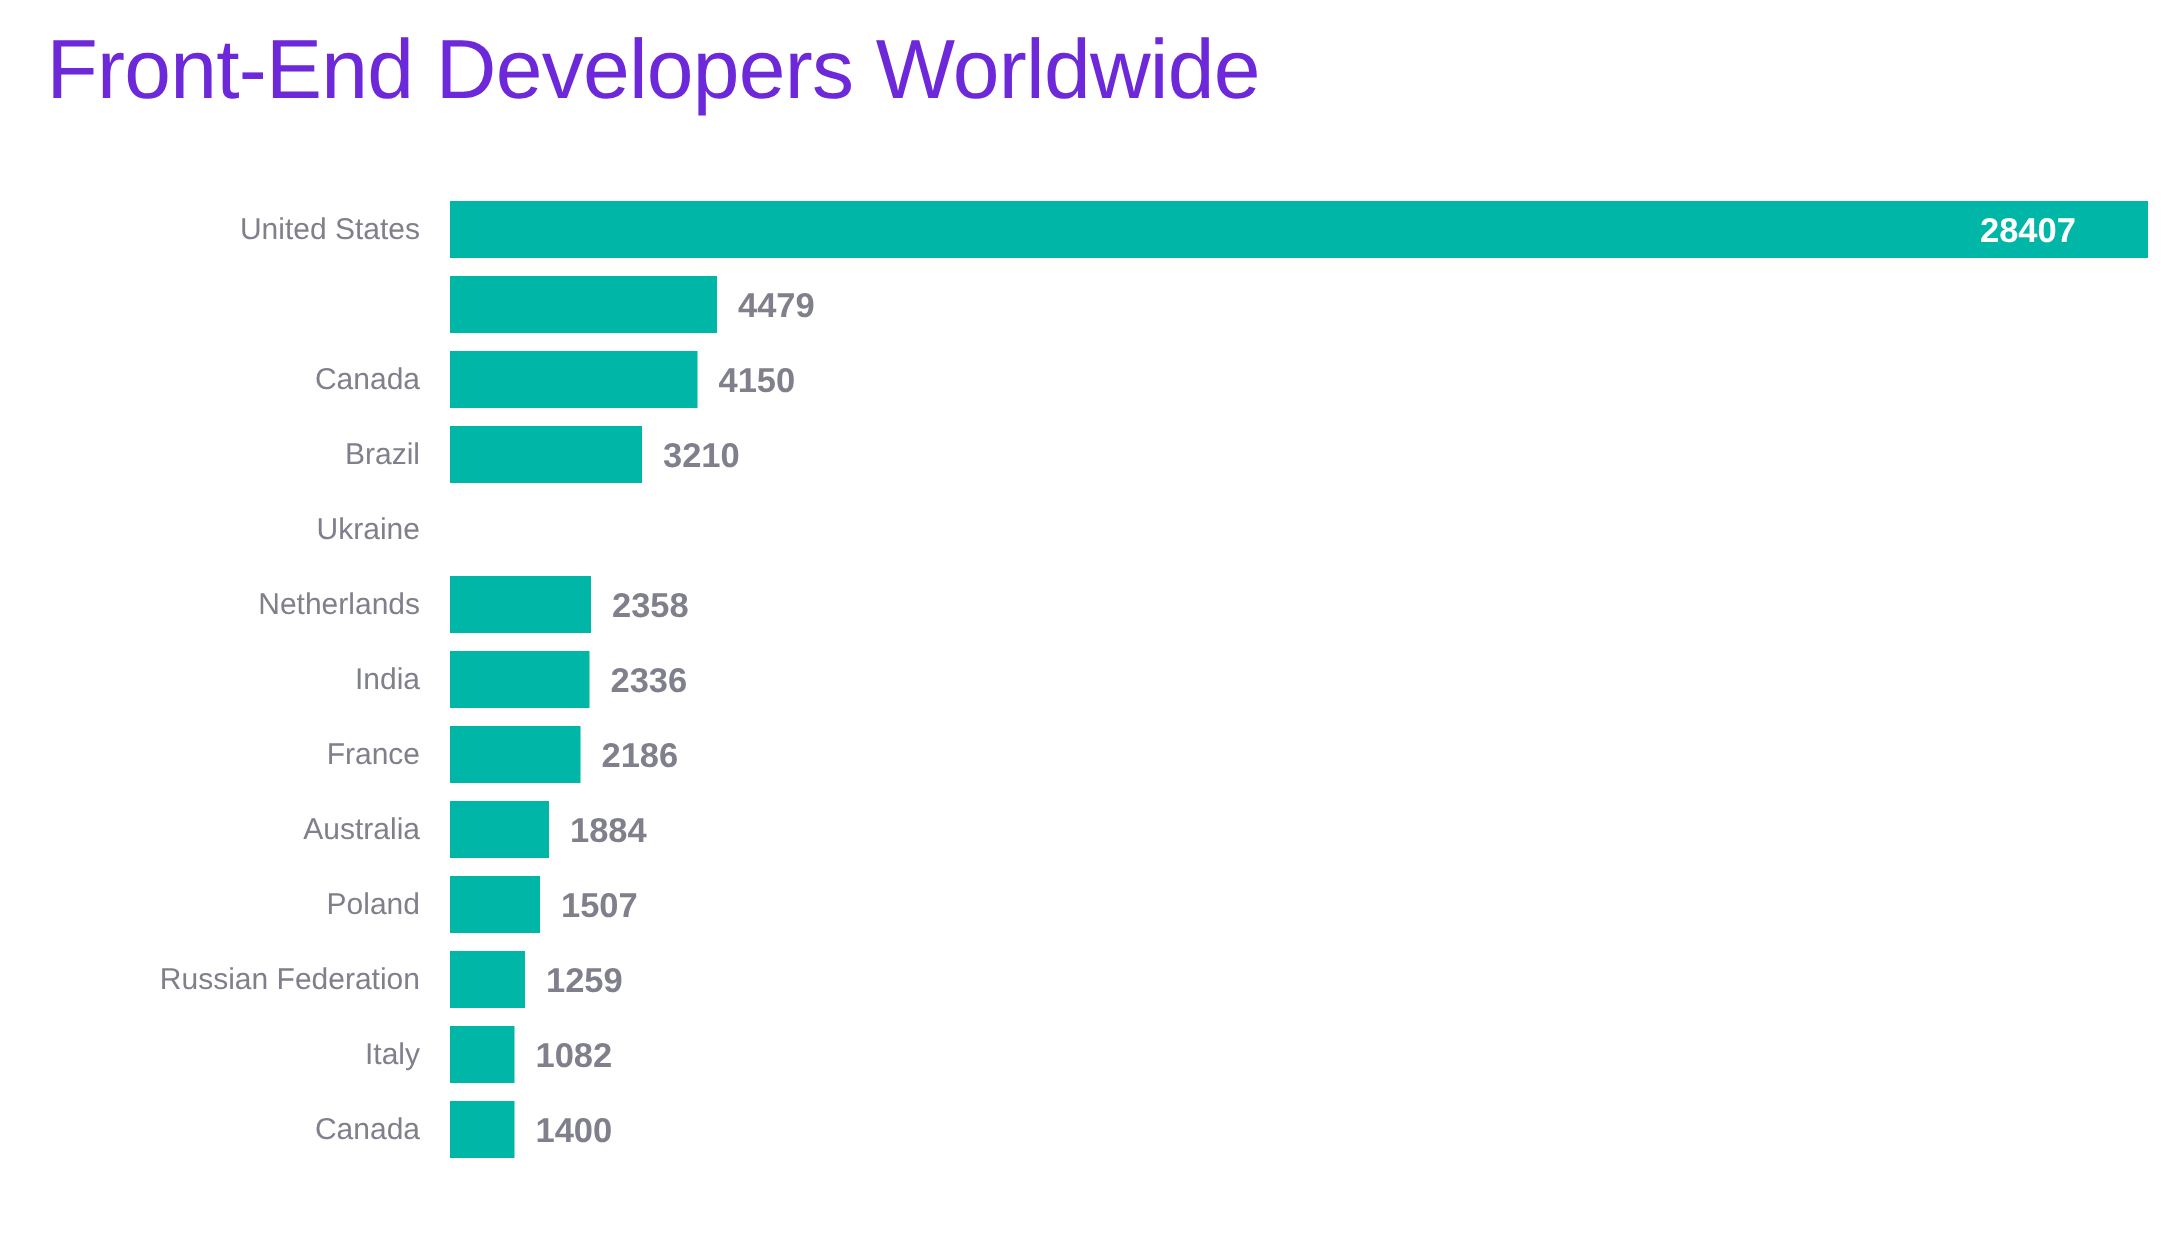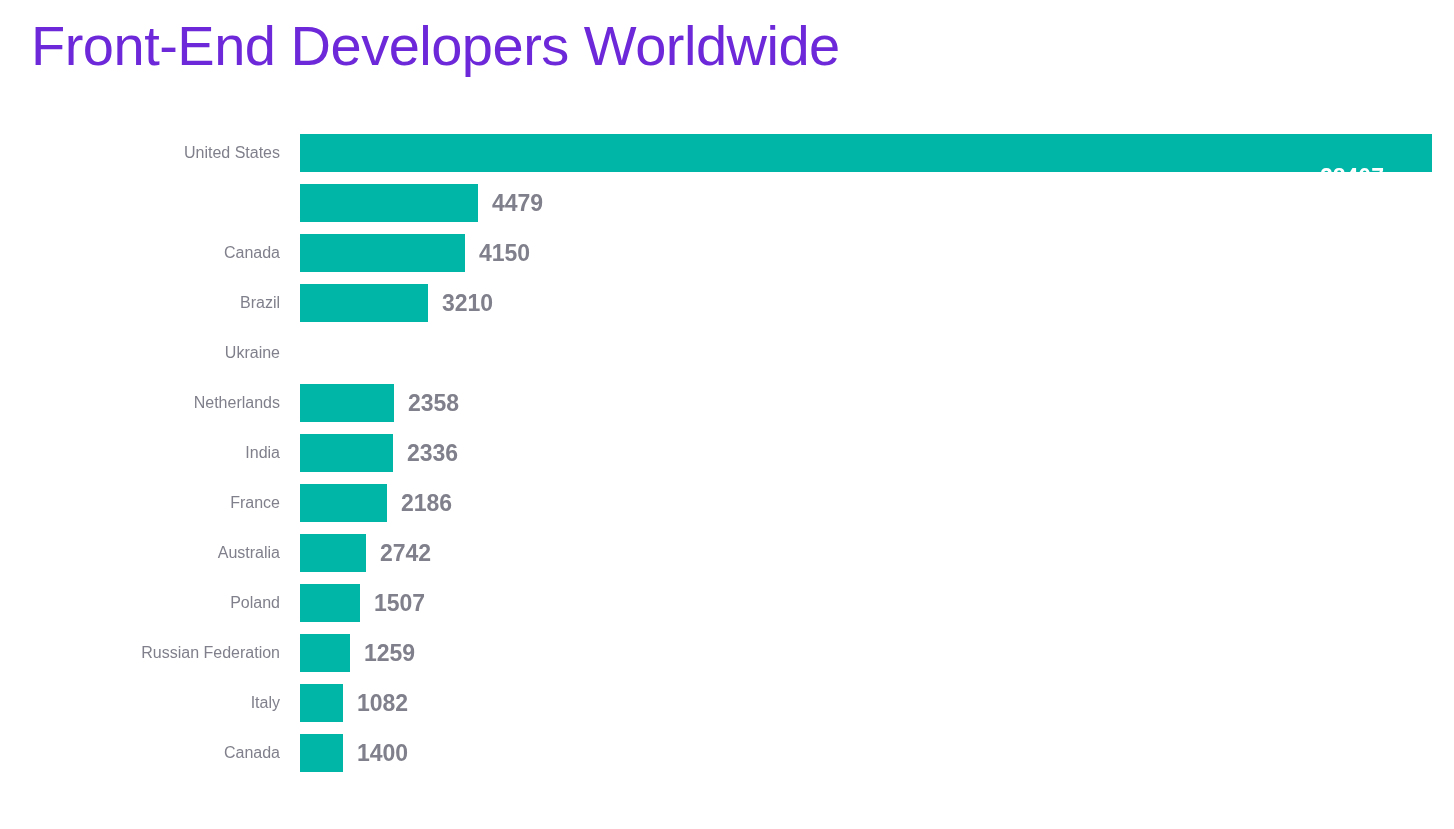--- a/index.html
+++ b/index.html
@@ -41,21 +41,21 @@
     position: relative;
     height: 50px;
     width: 1454px;
   }
   .cat-label {
     position: absolute;
     right: 1174px; 
     top: 0;
     height: 50px;
     line-height: 50px;
-    font-size: 16px;
+    font-size: 20px;
     color: #80808c;
     white-space: nowrap;
     text-align: right;
   }
   .bar-track {
     position: absolute;
     left: 300px;
     top: 6px;
     height: 38px;
     right: 0;
@@ -73,21 +73,20 @@
     height: 38px;
     line-height: 38px;
     font-size: 23px;
     font-weight: bold;
     color: #80808c;
     white-space: nowrap;
     font-stretch: condensed;
   }
   .val-label.inside {
     color: #ffffff;
-    margin-top: 24px;
   }
 </style>
 </head>
 <body>
 
 <div id="chart-root">
 
   <div id="chart-title">Front-End Developers Worldwide</div>
 
   <div id="plot-area">
@@ -139,21 +138,21 @@
         <div class="cat-label">France</div>
         <div class="bar-track">
           <div class="bar-fill" style="width: 87px; background: rgb(0, 182, 166);"></div>
           <div class="val-label" style="left: 101px;">2186</div>
         </div>
       </div>
       <div class="bar-row">
         <div class="cat-label">Australia</div>
         <div class="bar-track">
           <div class="bar-fill" style="width: 66px; background: rgb(0, 182, 166);"></div>
-          <div class="val-label" style="left: 80px;">2742</div>
+          <div class="val-label" style="left: 80px;">1884</div>
         </div>
       </div>
       <div class="bar-row">
         <div class="cat-label">Poland</div>
         <div class="bar-track">
           <div class="bar-fill" style="width: 60px; background: rgb(0, 182, 166);"></div>
           <div class="val-label" style="left: 74px;">1507</div>
         </div>
       </div>
       <div class="bar-row">

